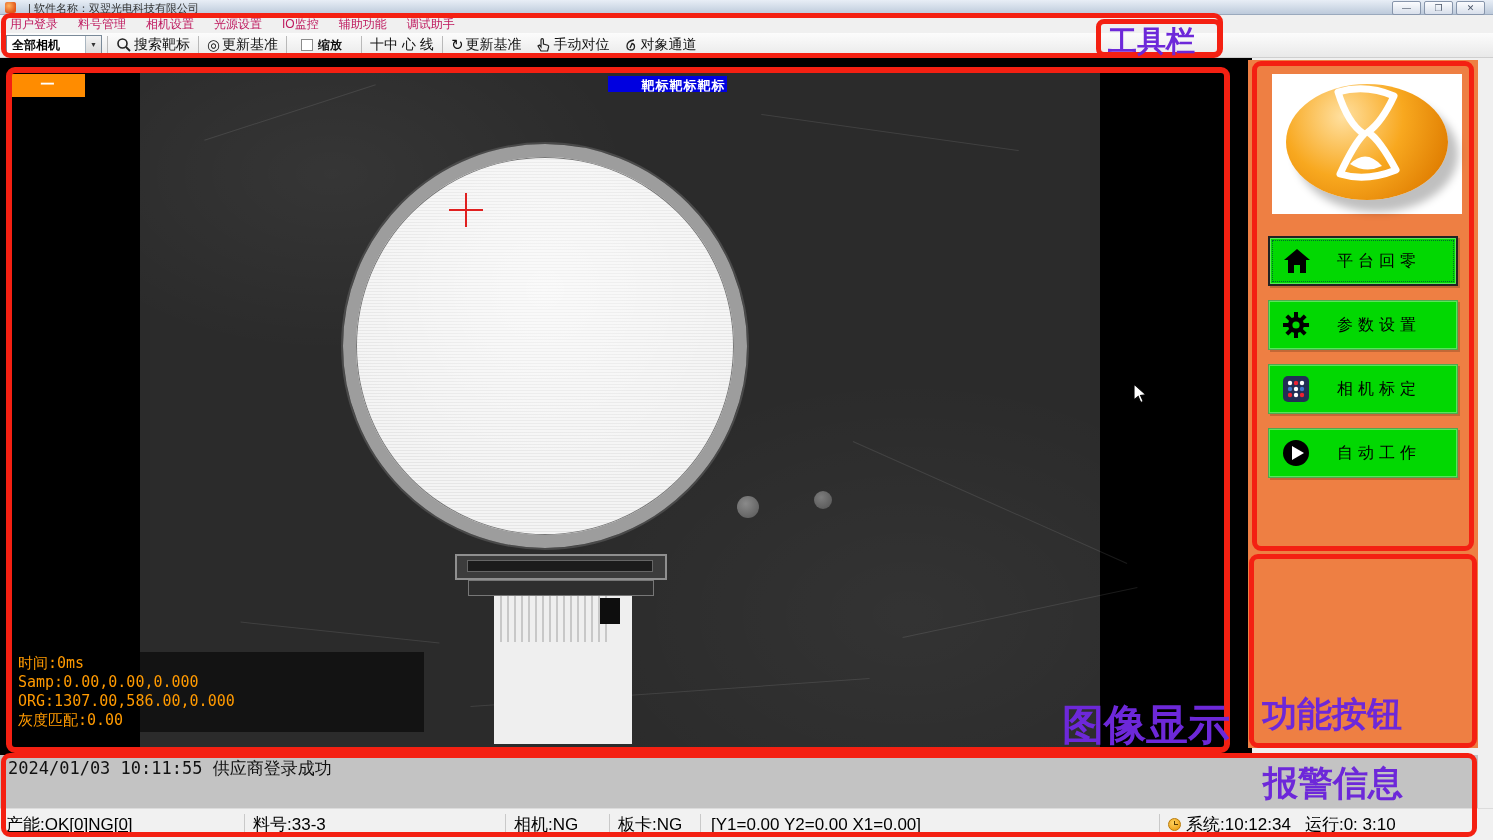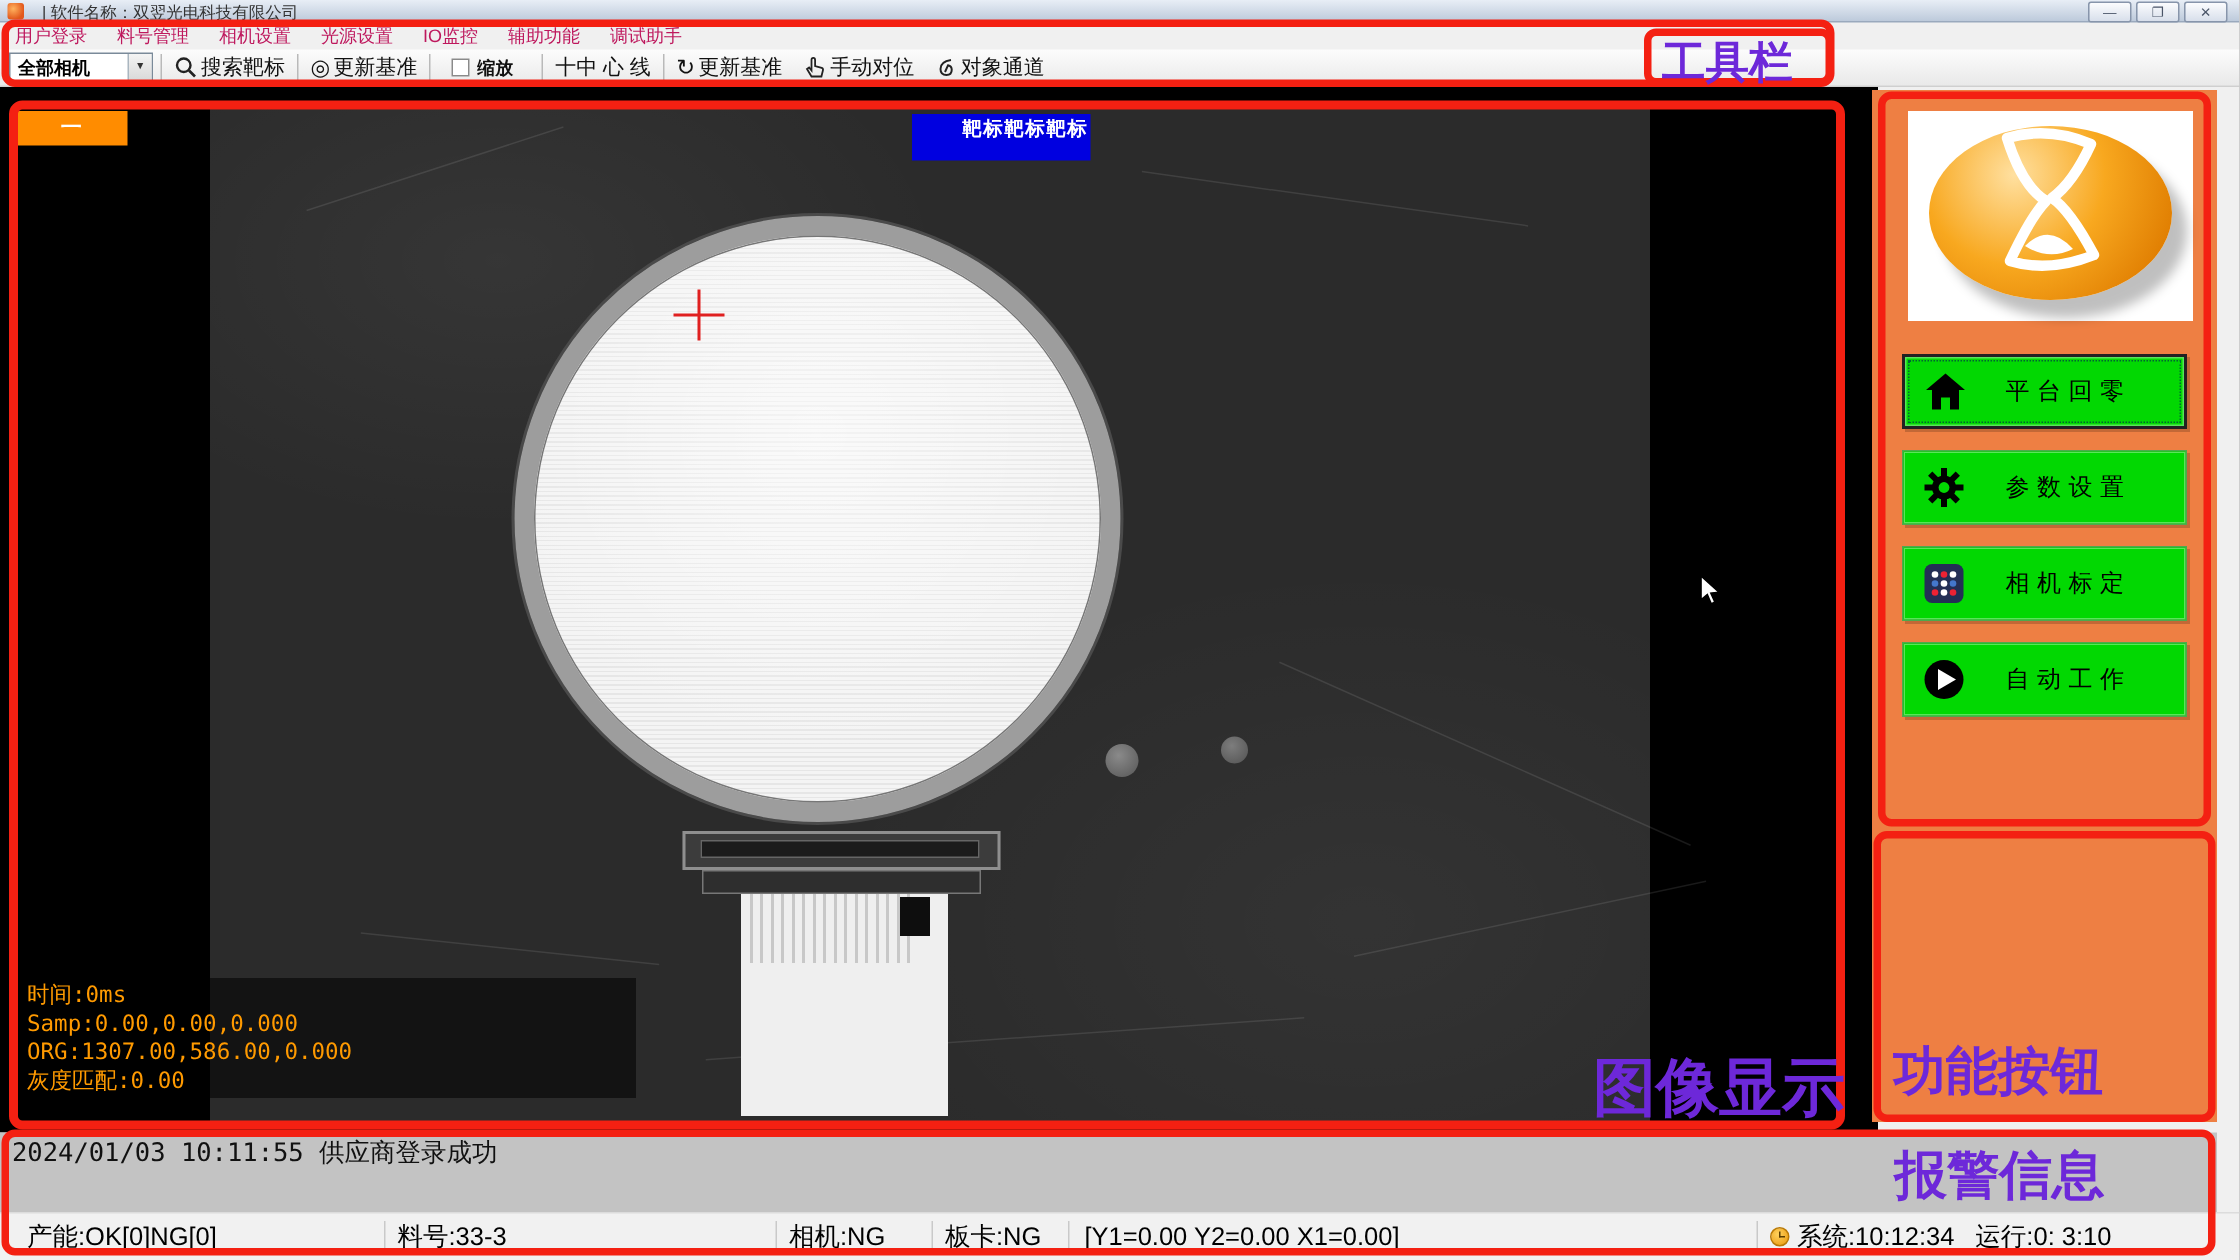--- a/index.html
+++ b/index.html
@@ -68,21 +68,21 @@
   .ribbon { position:absolute; left:484px; top:524px; width:138px; height:148px; background:#efefef; }
   .ribbon-lines { position:absolute; left:6px; top:0; width:108px; height:46px;
     background:repeating-linear-gradient(90deg, #c8c8c8 0 2px, transparent 2px 7px); }
   .ribbon-chip { position:absolute; left:106px; top:2px; width:20px; height:26px; background:#0e0e0e; }
   .dot1 { position:absolute; left:727px; top:424px; width:22px; height:22px; border-radius:50%;
     background:radial-gradient(circle at 40% 35%, #8a8a8a, #565656); }
   .dot2 { position:absolute; left:804px; top:419px; width:18px; height:18px; border-radius:50%;
     background:radial-gradient(circle at 40% 35%, #7d7d7d, #525252); }
   .cam-tag { position:absolute; left:0; top:2px; width:75px; height:23px; background:#ff8c00;
     color:#fff; font-weight:bold; text-align:center; line-height:21px; font-size:14px; }
-  .target-label { position:absolute; left:598px; top:4px; width:119px; height:31px; background:#0000e0;
+  .target-label { position:absolute; left:598px; top:4px; width:119px; height:16px; background:#0000e0;
     color:#fff; font-weight:bold; font-size:13px; text-align:center; line-height:20px; letter-spacing:1px;padding-left:32px; }
   .stats { position:absolute; left:4px; top:580px; width:410px; background:rgba(0,0,0,0.55);
     color:#ff9a00; font-family:"DejaVu Sans Mono",monospace; font-size:15px; line-height:19px;
     white-space:pre; padding:2px 4px; }
   .cursor-svg { position:absolute; left:1123px; top:311px; }
 
   
   .right-panel { position:absolute; left:1248px; top:60px; width:230px; height:688px; background:#ee7f43; }
   .hour-box { position:absolute; left:24px; top:14px; width:190px; height:140px; background:#fff; }
   .hour-sphere { position:absolute; left:14px; top:10px; width:162px; height:116px; border-radius:50%;
@@ -283,21 +283,21 @@
     </div>
 
   </div>
 
   <div class="log-area">
     <div class="log-text">2024/01/03 10:11:55 供应商登录成功</div>
   </div>
   <div class="log-side"></div>
 
   <div class="statusbar">
-    <span class="st" style="margin-left:18px;width:238px;">产能:OK[0]NG[0]</span>
+    <span class="st" style="margin-left:6px;width:238px;text-decoration:underline;">产能:OK[0]NG[0]</span>
     <span class="ssep"></span>
     <span class="st" style="margin-left:8px;width:252px;">料号:33-3</span>
     <span class="ssep"></span>
     <span class="st" style="margin-left:8px;width:95px;">相机:NG</span>
     <span class="ssep"></span>
     <span class="st" style="margin-left:8px;width:82px;">板卡:NG</span>
     <span class="ssep"></span>
     <span class="st" style="margin-left:10px;width:448px;">[Y1=0.00 Y2=0.00 X1=0.00]</span>
     <span class="ssep"></span>
     <span class="clock-icon" style="margin-left:8px;"></span>

